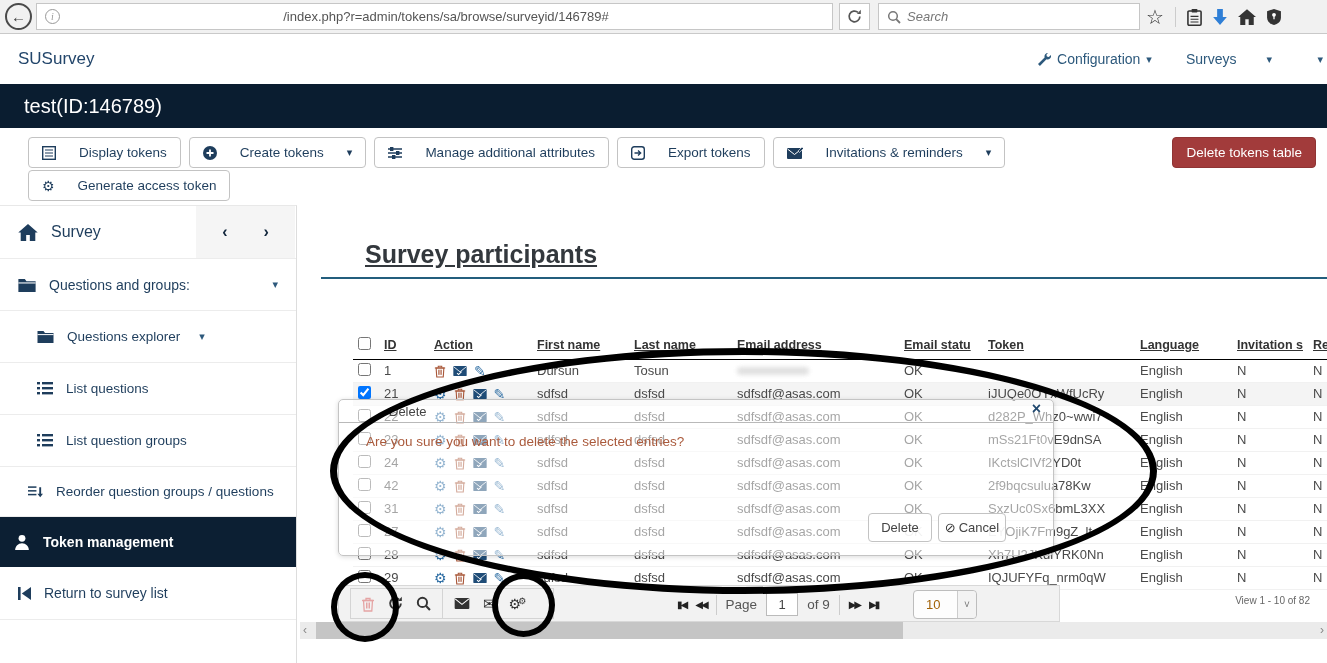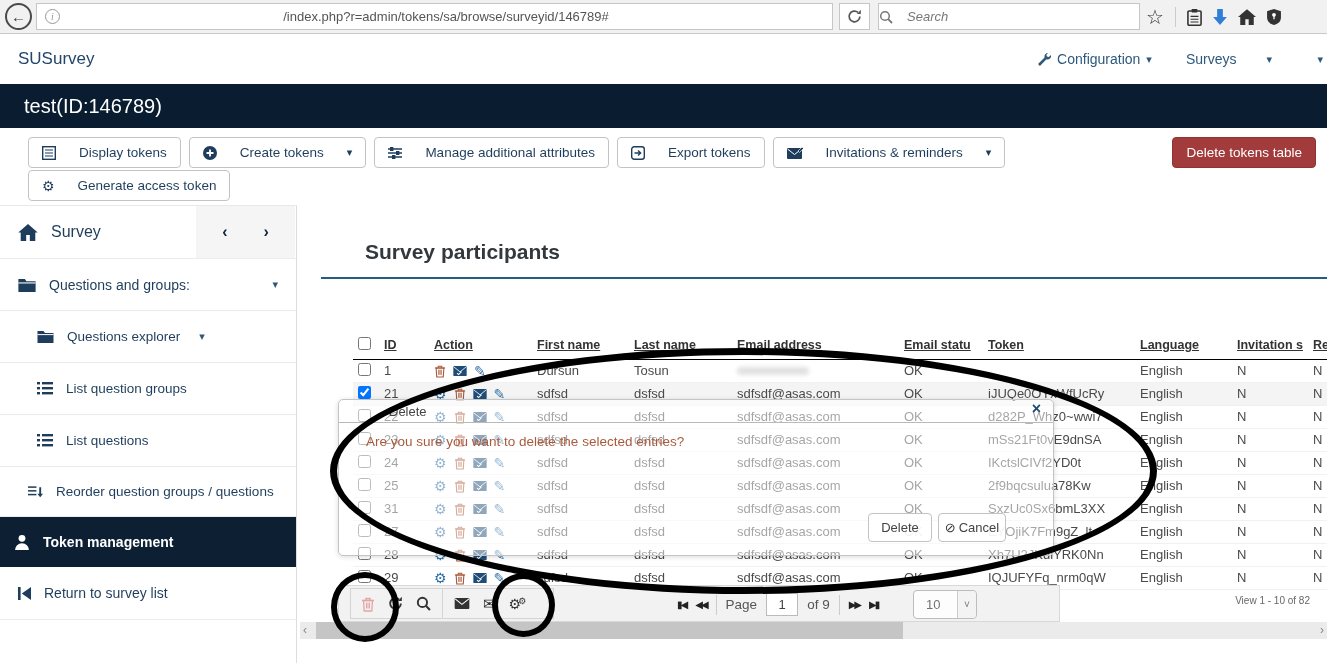--- a/index.html
+++ b/index.html
@@ -15,21 +15,21 @@
               font-size: 15px; font-weight: bold; display: flex; align-items: center; justify-content: center; background: #f1f1f1; }
   .url-box { position: absolute; left: 36px; top: 3px; width: 797px; height: 27px;
              background: #fff; border: 1px solid #c6c6c6; display: flex; align-items: center; }
   .info-ic { width: 15px; height: 15px; border: 1.5px solid #999; border-radius: 50%;
              color: #999; font-size: 10px; display: flex; align-items: center; justify-content: center; margin-left: 8px; font-style: italic; font-family: "Liberation Serif", serif; }
   .url-box input { flex: 1; border: none; outline: none; text-align: center;
                    font-size: 13px; color: #555; background: transparent; font-family: "Liberation Sans", sans-serif; }
   .reload-box { position: absolute; left: 839px; top: 3px; width: 31px; height: 27px;
                 background: #fff; border: 1px solid #c6c6c6; display: flex; align-items: center; justify-content: center; }
   .search-box { position: absolute; left: 878px; top: 3px; width: 262px; height: 27px;
-                background: #fff; border: 1px solid #c6c6c6; display: flex; align-items: center; gap: 14px; }
+                background: #fff; border: 1px solid #c6c6c6; display: flex; align-items: center; gap: 6px; padding-left: 8px; }
   .search-box input { flex: 1; border: none; outline: none; font-size: 13px; color: #555; background: transparent; font-family: "Liberation Sans", sans-serif; }
   .search-box input::placeholder { font-style: italic; color: #777; }
   .chrome-icons { position: absolute; left: 1146px; top: 0; height: 34px;
                   display: flex; align-items: center; gap: 11px; }
   .star-glyph { font-size: 20px; color: #333; line-height: 1; }
   .vsep { width: 1px; height: 20px; background: #ccc; }
 
   
   .app-header { position: absolute; top: 34px; left: 0; width: 1327px; height: 50px; background: #fff; }
   .brand { position: absolute; left: 18px; top: 0; line-height: 50px; font-size: 17px; color: #23466b; }
@@ -66,21 +66,21 @@
                   color: #12263c; font-weight: bold; font-size: 16px; }
   .si-qg { height: 52px; }
   .si-sub { height: 52px; padding-left: 37px; font-size: 13.5px; }
   .si-reorder { height: 50px; padding-left: 28px; font-size: 13.5px; }
   .si-active { height: 50px; background: #0c1f33; color: #fff; border-bottom: none; font-weight: bold; padding-left: 14px; }
   .si-return { height: 53px; }
   .right-caret { position: absolute; right: 18px; }
   .inline-caret { margin-left: 6px; }
 
   .content { position: absolute; left: 297px; top: 0; width: 1030px; height: 458px; }
-  .page-title { position: absolute; left: 68px; top: 35px; font-size: 21px; font-weight: bold; color: #33383d; }
+  .page-title { position: absolute; left: 68px; top: 35px; font-size: 25px; font-weight: bold; color: #33383d; text-decoration: underline; }
   .title-rule { position: absolute; left: 24px; right: 0; top: 72px; height: 2px; background: #235e7d; }
 
   
   .grid-wrap { position: absolute; left: 56px; top: 126px; width: 974px; }
   table.grid { border-collapse: collapse; table-layout: fixed; width: 974px; }
   table.grid col.c0 { width: 26px; }  table.grid col.c1 { width: 50px; }
   table.grid col.c2 { width: 103px; } table.grid col.c3 { width: 97px; }
   table.grid col.c4 { width: 103px; } table.grid col.c5 { width: 167px; }
   table.grid col.c6 { width: 84px; }  table.grid col.c7 { width: 152px; }
   table.grid col.c8 { width: 97px; }  table.grid col.c9 { width: 76px; }
@@ -122,21 +122,21 @@
   .gears-glyph { font-size: 14px; color: #333; line-height: 1; letter-spacing: -3px; }
   .gears-glyph .small { font-size: 9px; vertical-align: top; }
   .pager-center { position: absolute; left: 338px; top: 0; height: 37px; display: flex; align-items: center; gap: 9px; }
   .pg-ic { font-size: 10px; letter-spacing: -2px; color: #222; line-height: 1; }
   .pg-sep { width: 1px; height: 20px; background: #ccc; }
   .pg-label { font-size: 13.5px; color: #555; }
   .pg-input { width: 32px; height: 23px; border: 1px solid #bbb; text-align: center; font-size: 13px; color: #444;
               font-family: "Liberation Sans", sans-serif; background: #fff; }
   .pg-select { position: absolute; left: 574px; top: 4px; width: 64px; height: 29px; background: #fdfdfd;
                border: 1px solid #bdbdbd; border-radius: 4px; display: flex; align-items: center; }
-  .pg-select .val { flex: 1; padding-left: 12px; font-size: 13px; color: #737373; }
+  .pg-select .val { flex: 1; padding-left: 12px; font-size: 13px; color: #a16207; }
   .pg-select .chev { width: 19px; height: 100%; border-left: 1px solid #ccc; display: flex; align-items: center;
                      justify-content: center; font-size: 10px; color: #777; background: #f3f3f3; border-radius: 0 4px 4px 0; }
   .view-info { position: absolute; right: 17px; top: 390px; font-size: 10px; color: #666; }
 
   
   .hscroll { position: absolute; left: 3px; top: 417px; width: 1027px; height: 17px; background: #ebebeb; }
   .hthumb { position: absolute; left: 16px; top: 0; width: 587px; height: 17px; background: #c5c5c5; }
   .harrow { position: absolute; top: 1px; font-size: 12px; color: #888; }
   .harrow.l { left: 3px; } .harrow.r { right: 3px; }
 
@@ -304,34 +304,34 @@
         <span class="svg-ic"><svg width="16" height="13" viewBox="0 0 16 13">
               <g fill="#1e3d5c">
                 <rect width="3" height="2.4"></rect>
                 <rect x="5" width="11" height="2.4"></rect>
                 <rect y="5" width="3" height="2.4"></rect>
                 <rect x="5" y="5" width="11" height="2.4"></rect>
                 <rect y="10" width="3" height="2.4"></rect>
                 <rect x="5" y="10" width="11" height="2.4"></rect>
               </g>
             </svg></span>
-        <span>List question groups</span>
+        <span>List questions</span>
       </div>
       <div class="side-item si-sub">
         <span class="svg-ic"><svg width="16" height="13" viewBox="0 0 16 13">
               <g fill="#1e3d5c">
                 <rect width="3" height="2.4"></rect>
                 <rect x="5" width="11" height="2.4"></rect>
                 <rect y="5" width="3" height="2.4"></rect>
                 <rect x="5" y="5" width="11" height="2.4"></rect>
                 <rect y="10" width="3" height="2.4"></rect>
                 <rect x="5" y="10" width="11" height="2.4"></rect>
               </g>
             </svg></span>
-        <span>List questions</span>
+        <span>List question groups</span>
       </div>
       <div class="side-item si-reorder">
         <span class="svg-ic"><svg width="15" height="13" viewBox="0 0 16 13">
               <g fill="#1e3d5c">
                 <rect y="1" width="9" height="1.6"></rect>
                 <rect y="5" width="9" height="1.6"></rect>
                 <rect y="9" width="9" height="1.6"></rect>
                 <path d="M13 12.5l3-3.5h-2V2h-2v7h-2z"></path>
               </g>
             </svg></span>
@@ -527,21 +527,21 @@
               <td>dsfsd</td>
               <td>sdfsdf@asas.com</td>
               <td>OK</td>
               <td>IKctslCIVf2YD0t</td>
               <td>English</td>
               <td>N</td>
               <td>N</td>
             </tr>
             <tr>
               <td><input type="checkbox" style=""></td>
-              <td>25</td>
+              <td>42</td>
               <td>
                   <div class="cell-actions">
                     <span class="gear-glyph">⚙</span>
                     <span class="svg-ic"><svg width="12" height="14" viewBox="0 0 14 16">
                         <path d="M2.5 4.5h9l-.7 10.5H3.2z" fill="none" stroke="#a9583a" stroke-width="1.3"></path>
                         <path d="M1 4.5h12" stroke="#a9583a" stroke-width="1.3"></path>
                         <path d="M5 4V2.5h4V4" fill="none" stroke="#a9583a" stroke-width="1.3"></path>
                         <path d="M5.5 6.5v6M7 6.5v6M8.5 6.5v6" stroke="#a9583a" stroke-width="1"></path>
                       </svg></span>
                     <span class="svg-ic"><svg width="14" height="10" viewBox="0 0 16 12">

